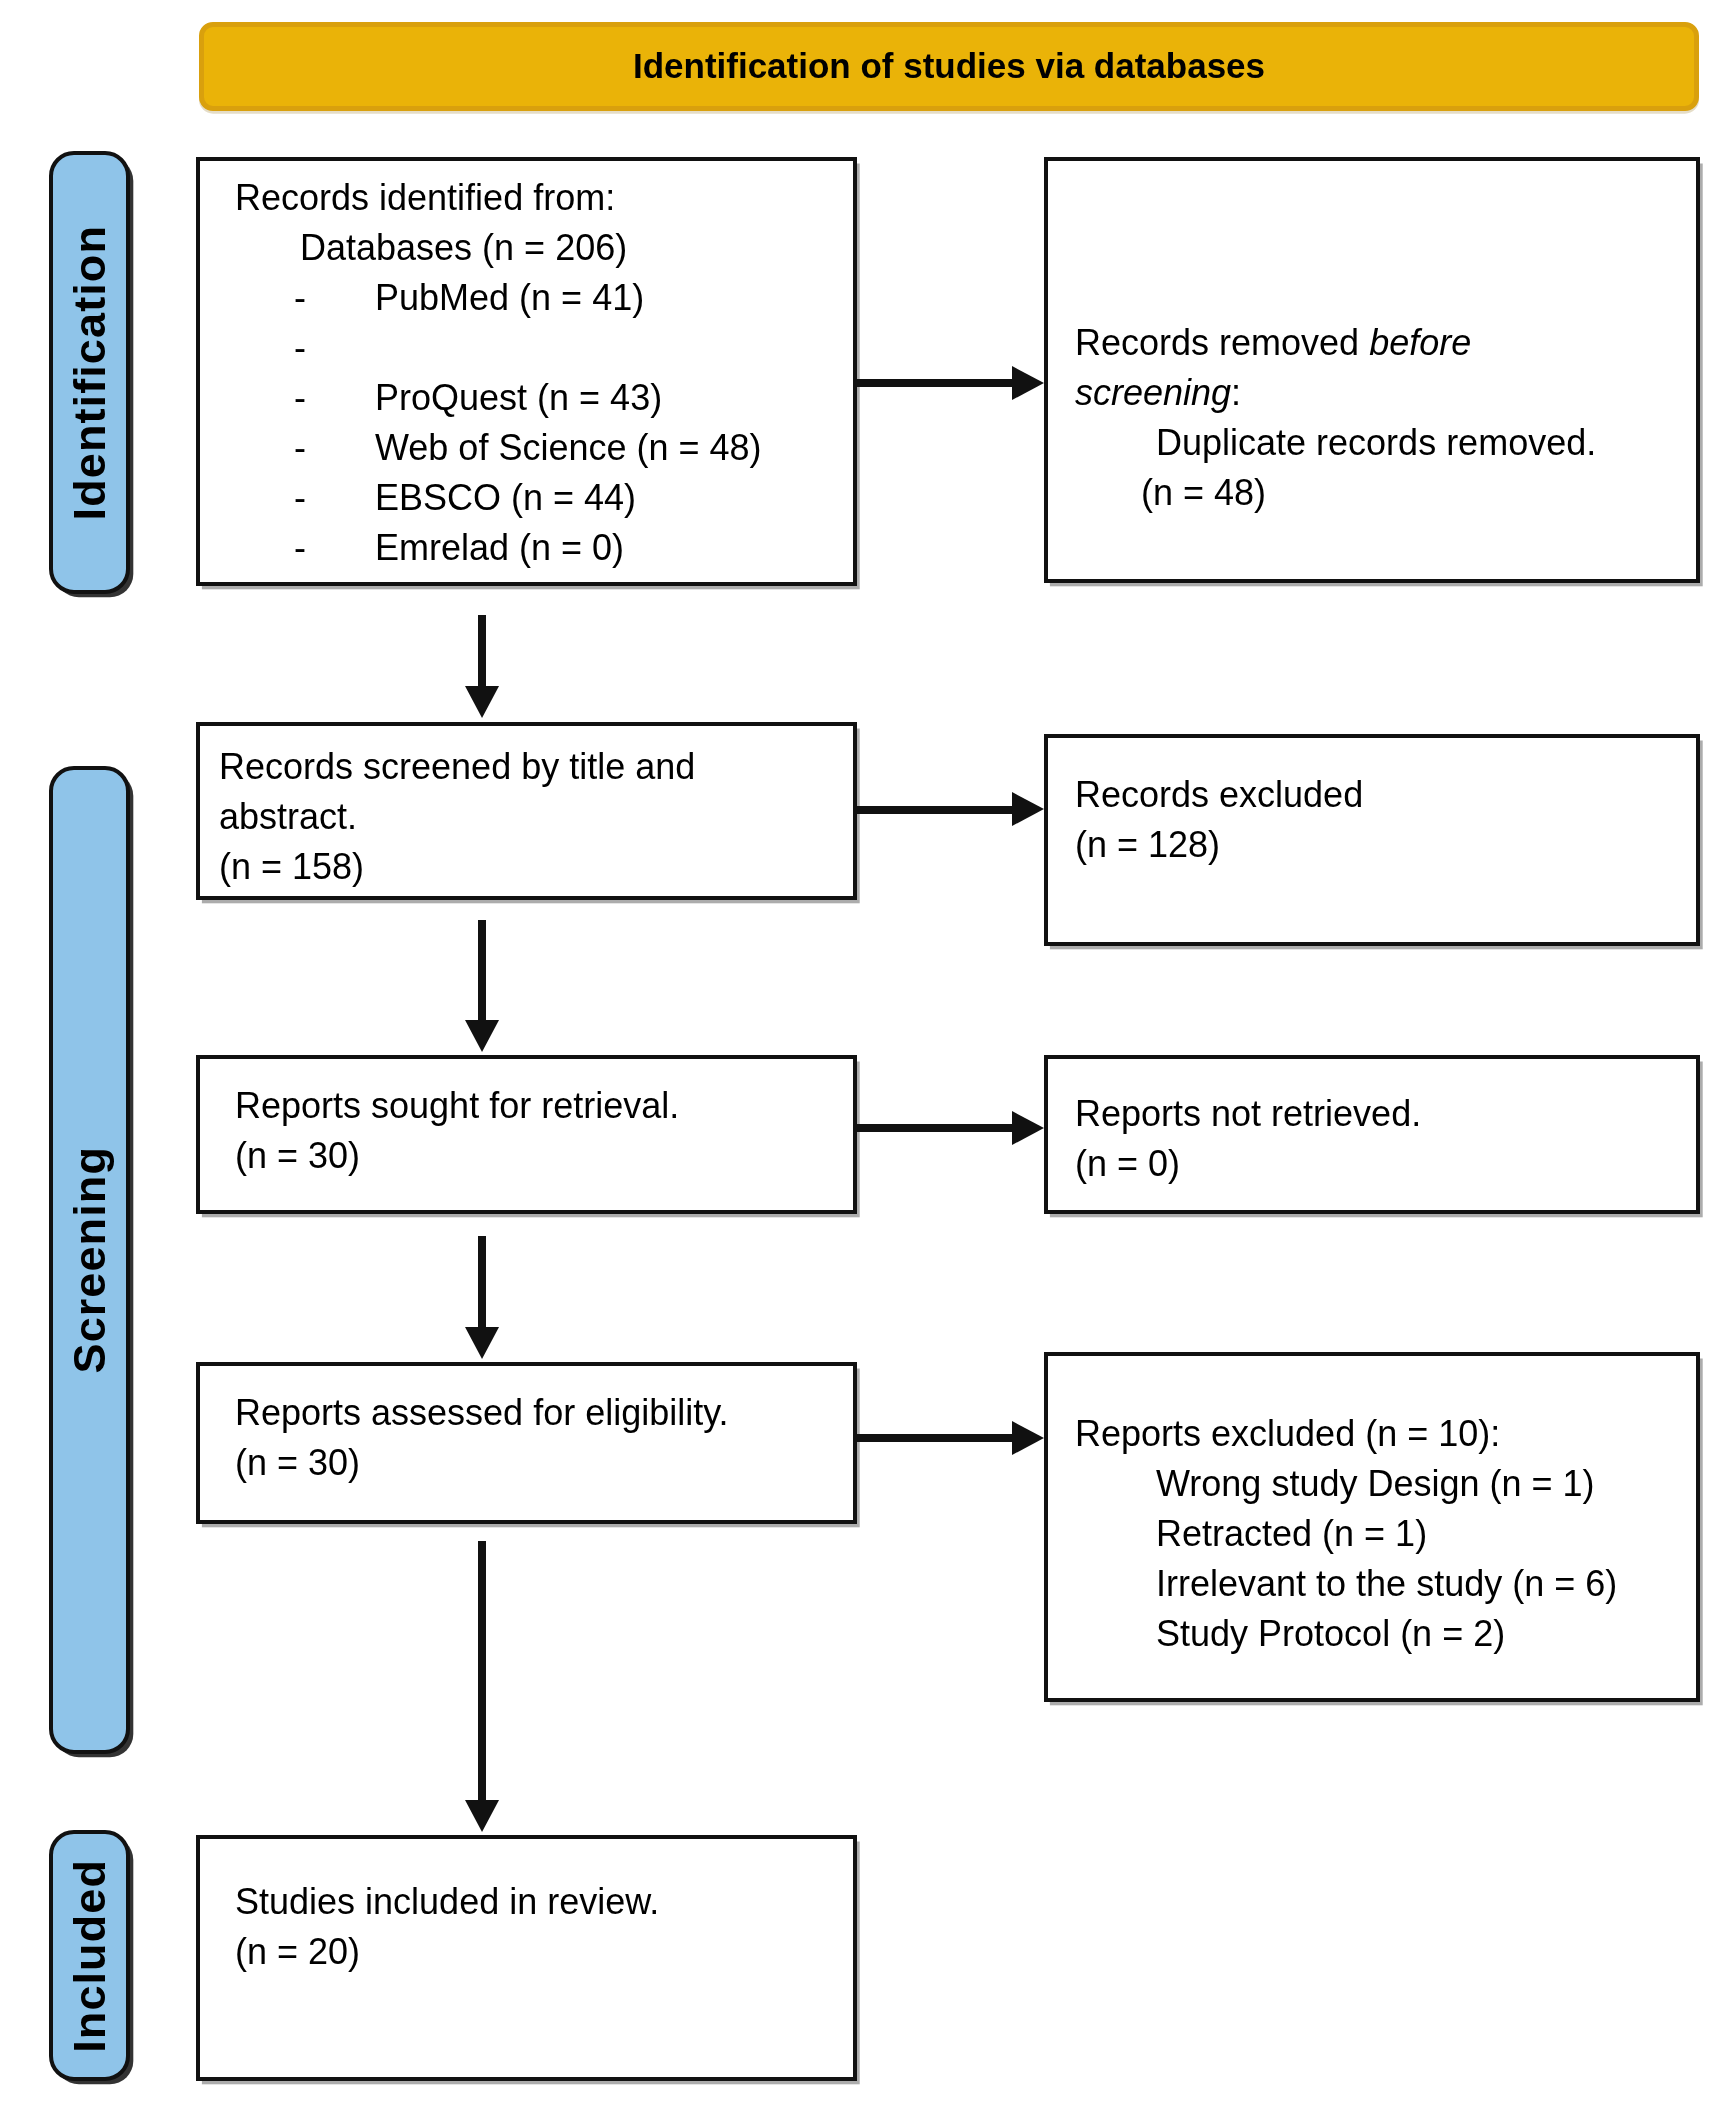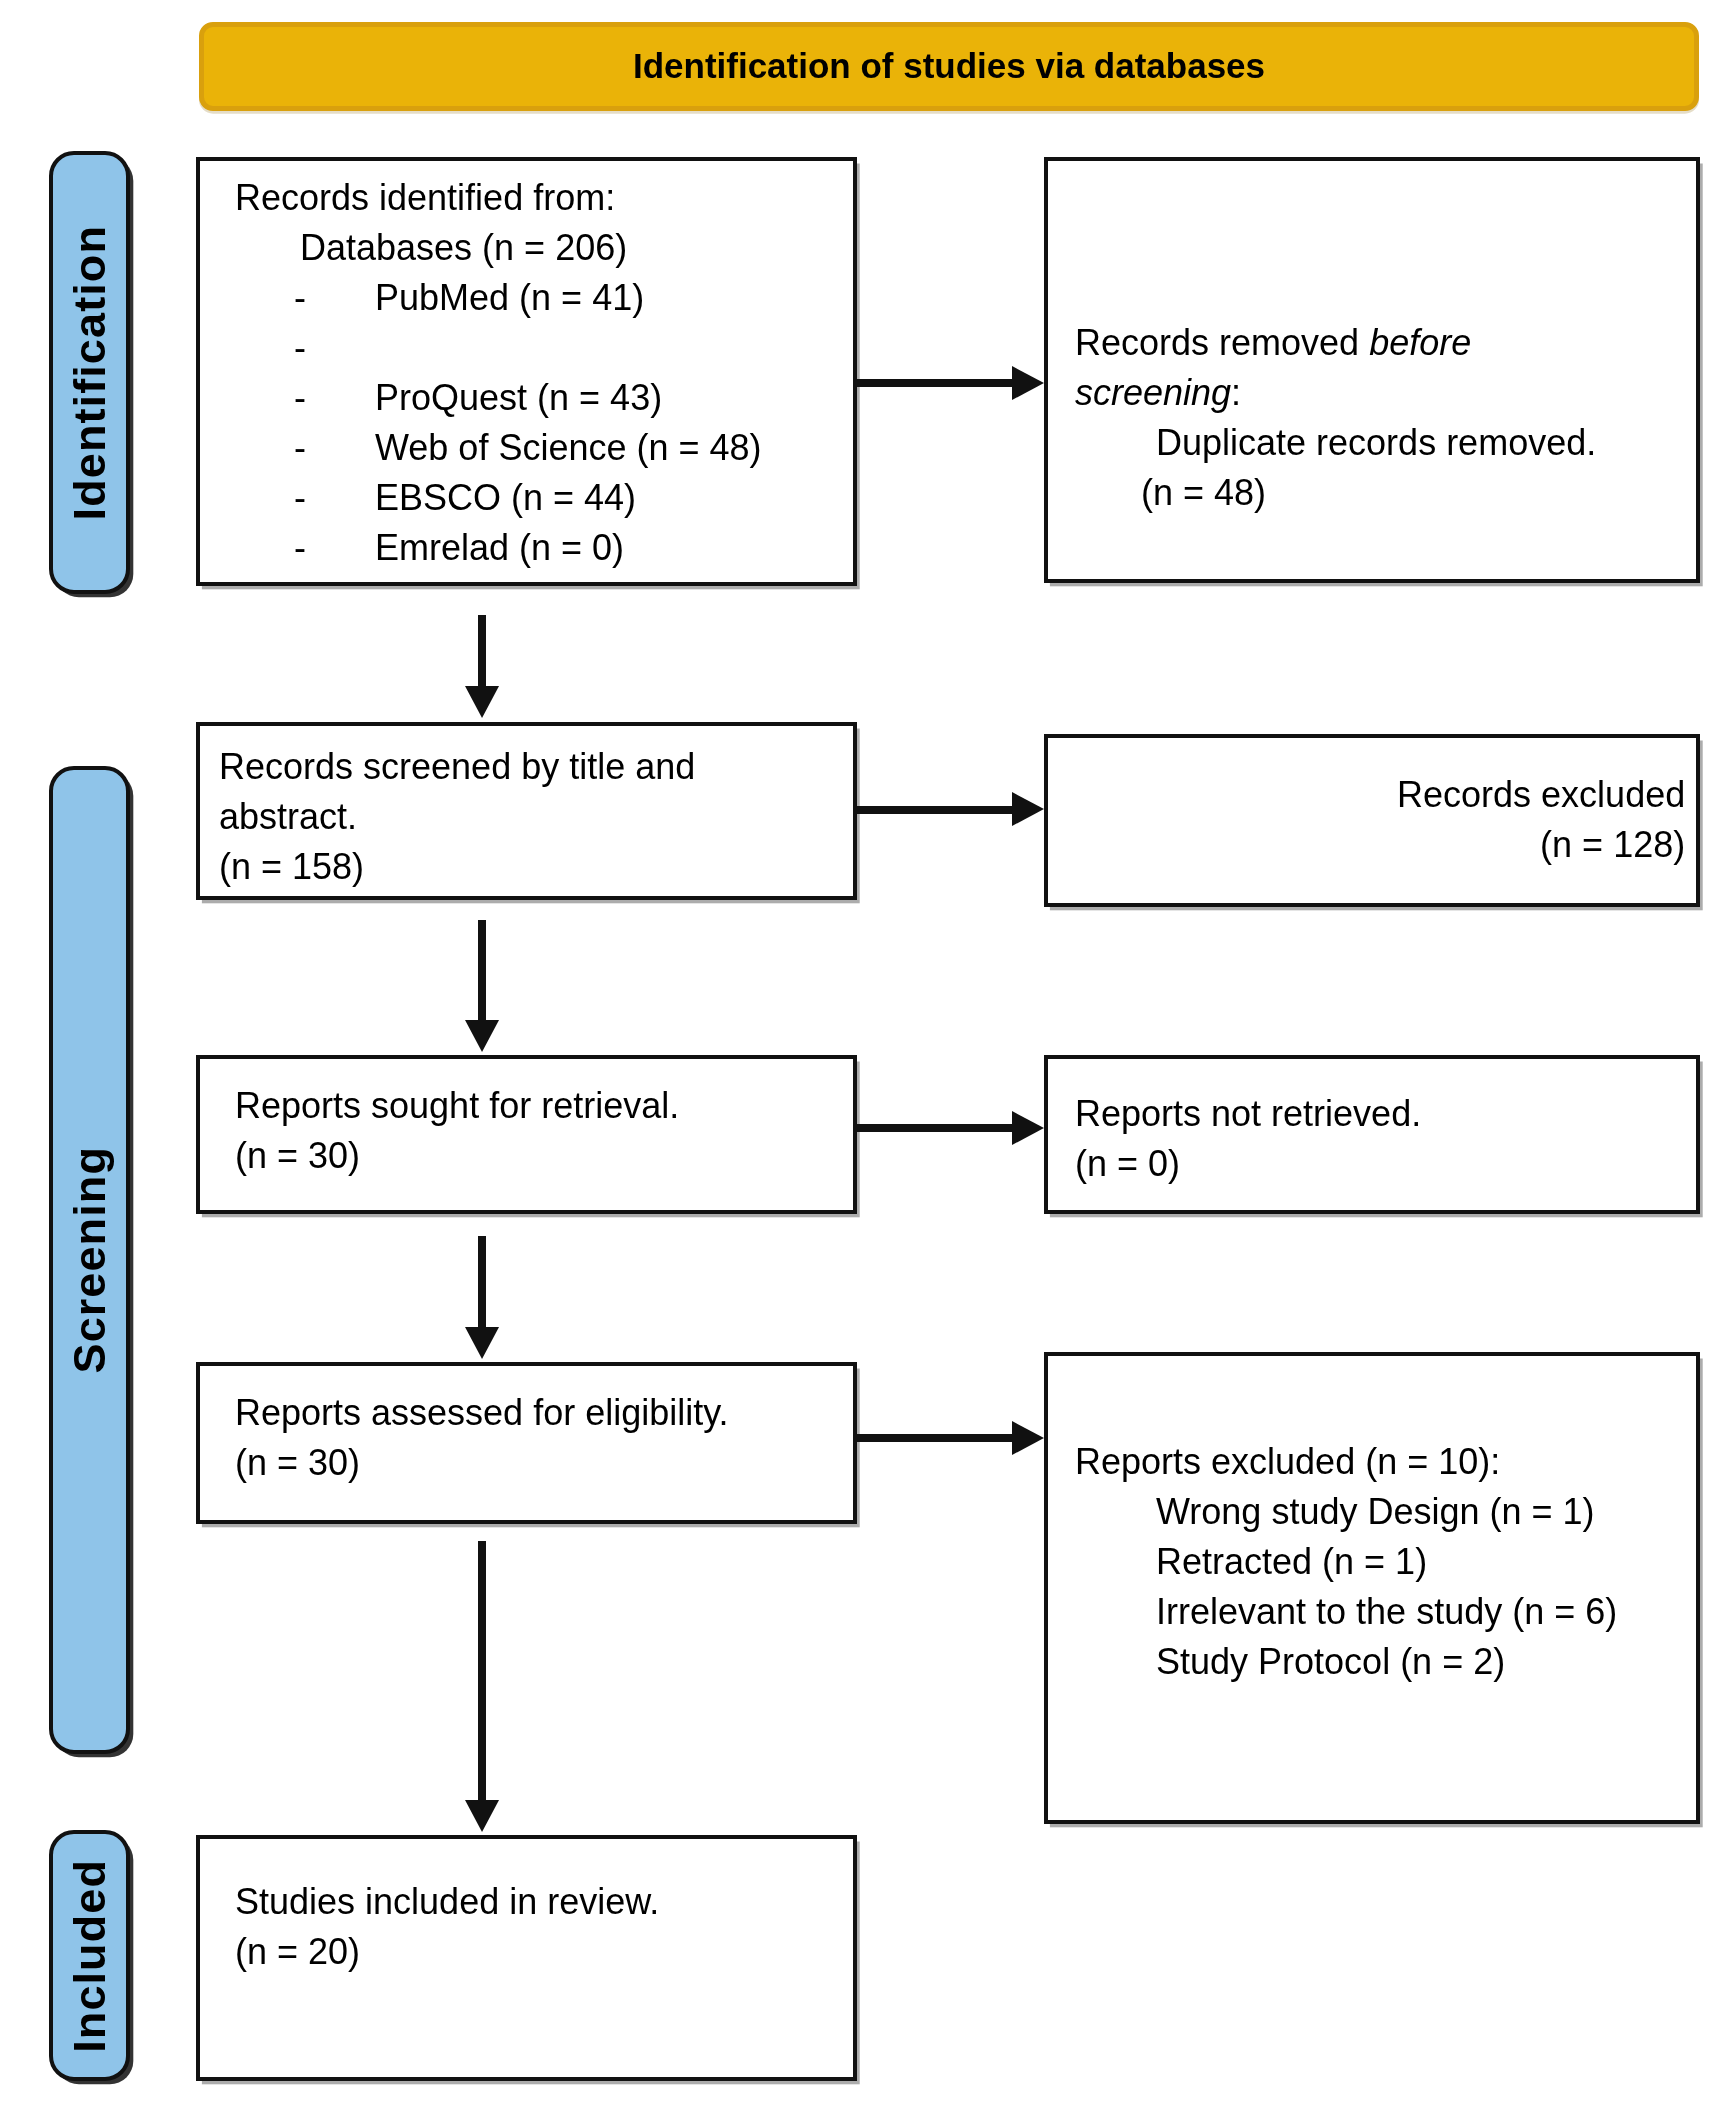--- a/index.html
+++ b/index.html
@@ -122,41 +122,41 @@
     <div class="ln"><span class="it">screening</span><span>:</span></div>
     <div class="ln indent2">Duplicate records removed.</div>
     <div class="ln indent2" style="margin-left:66px;">(n = 48)</div>
   </div>
 
   <div class="wbox col-l" style="top:722px;height:178px;padding:16px 16px 0 19px;">
     <div>Records screened by title and abstract.</div>
     <div class="ln">(n = 158)</div>
   </div>
 
-  <div class="wbox col-r" style="top:734px;height:173px;padding:32px 10.8px 0 27px;text-align:right;">
+  <div class="wbox col-r" style="top:734px;height:212px;padding:32px 10.8px 0 27px;">
     <div class="ln">Records excluded</div>
     <div class="ln">(n = 128)</div>
   </div>
 
   <div class="wbox col-l" style="top:1055px;height:159px;padding:21.6px 16px 0 35px;">
     <div class="ln">Reports sought for retrieval.</div>
     <div class="ln">(n = 30)</div>
   </div>
 
   <div class="wbox col-r" style="top:1055px;height:159px;padding:30px 10.8px 0 27px;">
     <div class="ln">Reports not retrieved.</div>
     <div class="ln">(n = 0)</div>
   </div>
 
   <div class="wbox col-l" style="top:1362px;height:162px;padding:21.6px 10.8px 0 35px;">
     <div class="ln">Reports assessed for eligibility.</div>
     <div class="ln">(n = 30)</div>
   </div>
 
-  <div class="wbox col-r" style="top:1352px;height:472px;padding:81px 8px 0 27px;">
+  <div class="wbox col-r" style="top:1352px;height:350px;padding:53px 8px 0 27px;">
     <div class="ln">Reports excluded (n = 10):</div>
     <div class="ln indent2">Wrong study Design (n = 1)</div>
     <div class="ln indent2">Retracted (n = 1)</div>
     <div class="ln indent2">Irrelevant to the study (n = 6)</div>
     <div class="ln indent2">Study Protocol (n = 2)</div>
   </div>
 
   <div class="wbox col-l" style="top:1835px;height:246px;padding:38px 16px 0 35px;">
     <div class="ln">Studies included in review.</div>
     <div class="ln">(n = 20)</div>

